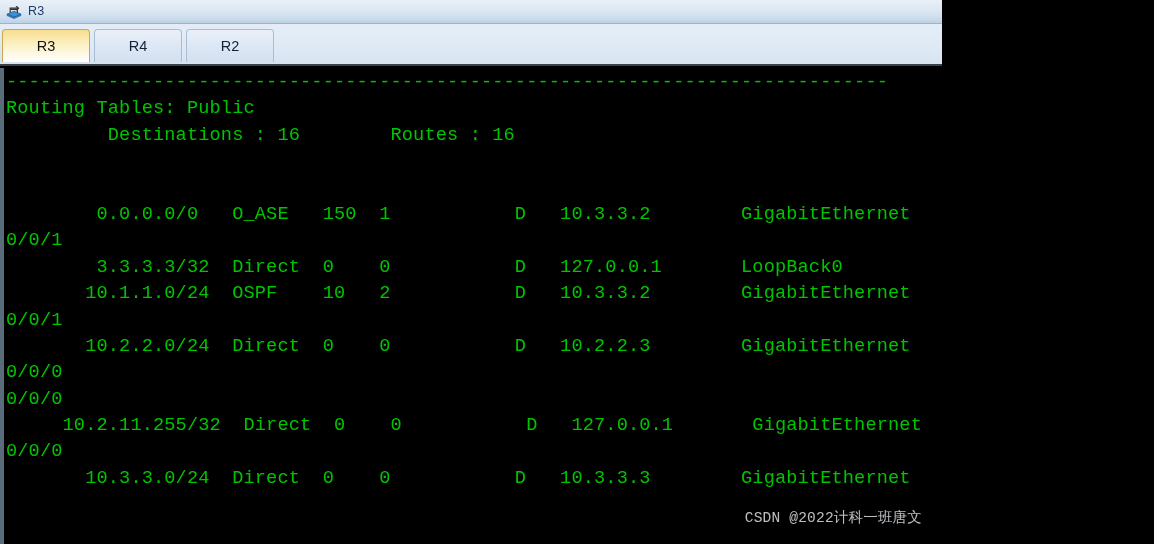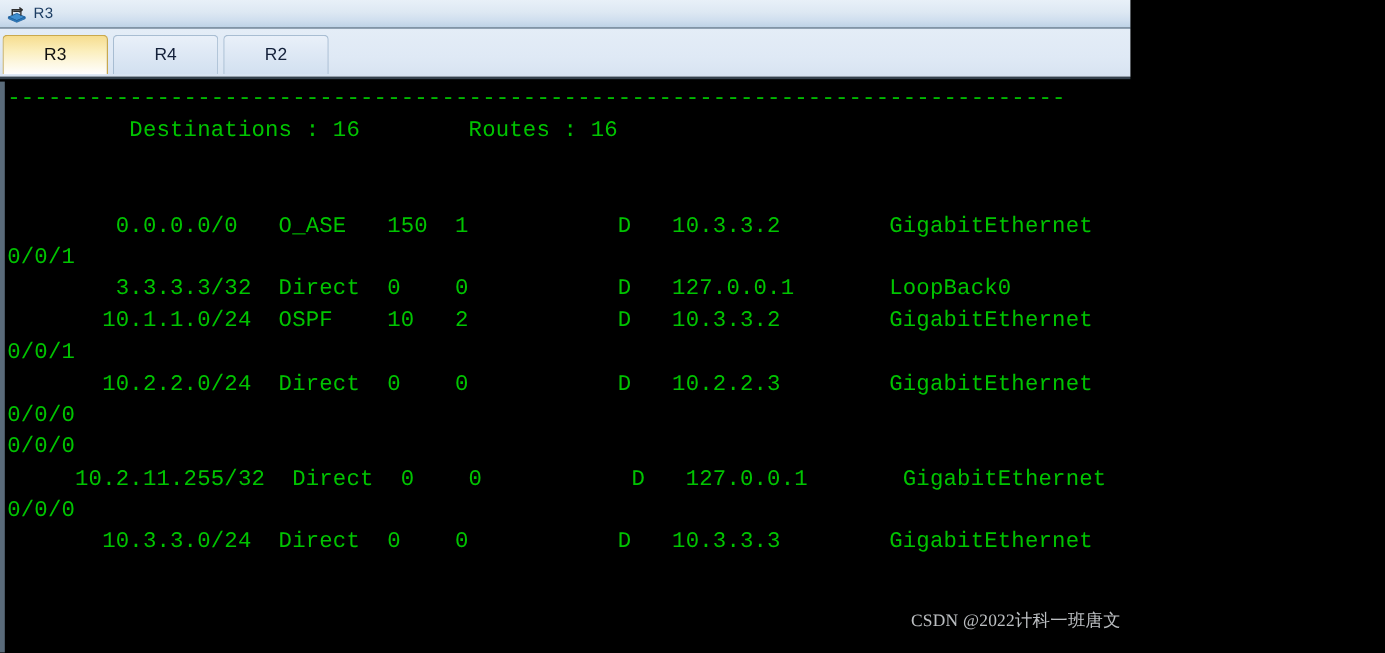--- a/index.html
+++ b/index.html
@@ -110,23 +110,23 @@
     color: #00c400;
     white-space: pre;
     letter-spacing: 0.15px;
     height: 26.4px;
   }
   .line.blank { color: transparent; }
 
   
   .watermark {
     position: absolute;
-    right: 8px;
+    right: 20px;
     bottom: 17px;
-    font-family: Liberation Serif, serif;
+    font-family: Liberation Mono, monospace;
     font-size: 14.5px;
     color: rgba(228, 232, 236, 0.82);
     white-space: nowrap;
     pointer-events: none;
     letter-spacing: 0.2px;
   }
 </style>
 </head>
 <body>
 
@@ -153,20 +153,21 @@
         <span>R4</span>
       </div>
     <div class="tab">
         <span>R2</span>
       </div>
   </div>
 
   <div class="terminal">
     <div class="term-inner" id="term-inner">
         <div class="line">------------------------------------------------------------------------------</div>
+        <div class="line">Routing Tables: Public</div>
         <div class="line">         Destinations : 16        Routes : 16</div>
         <div class="line blank"> </div>
         <div class="line blank"> </div>
         <div class="line">        0.0.0.0/0   O_ASE   150  1           D   10.3.3.2        GigabitEthernet</div>
         <div class="line">0/0/1</div>
         <div class="line">        3.3.3.3/32  Direct  0    0           D   127.0.0.1       LoopBack0</div>
         <div class="line">       10.1.1.0/24  OSPF    10   2           D   10.3.3.2        GigabitEthernet</div>
         <div class="line">0/0/1</div>
         <div class="line">       10.2.2.0/24  Direct  0    0           D   10.2.2.3        GigabitEthernet</div>
         <div class="line">0/0/0</div>

